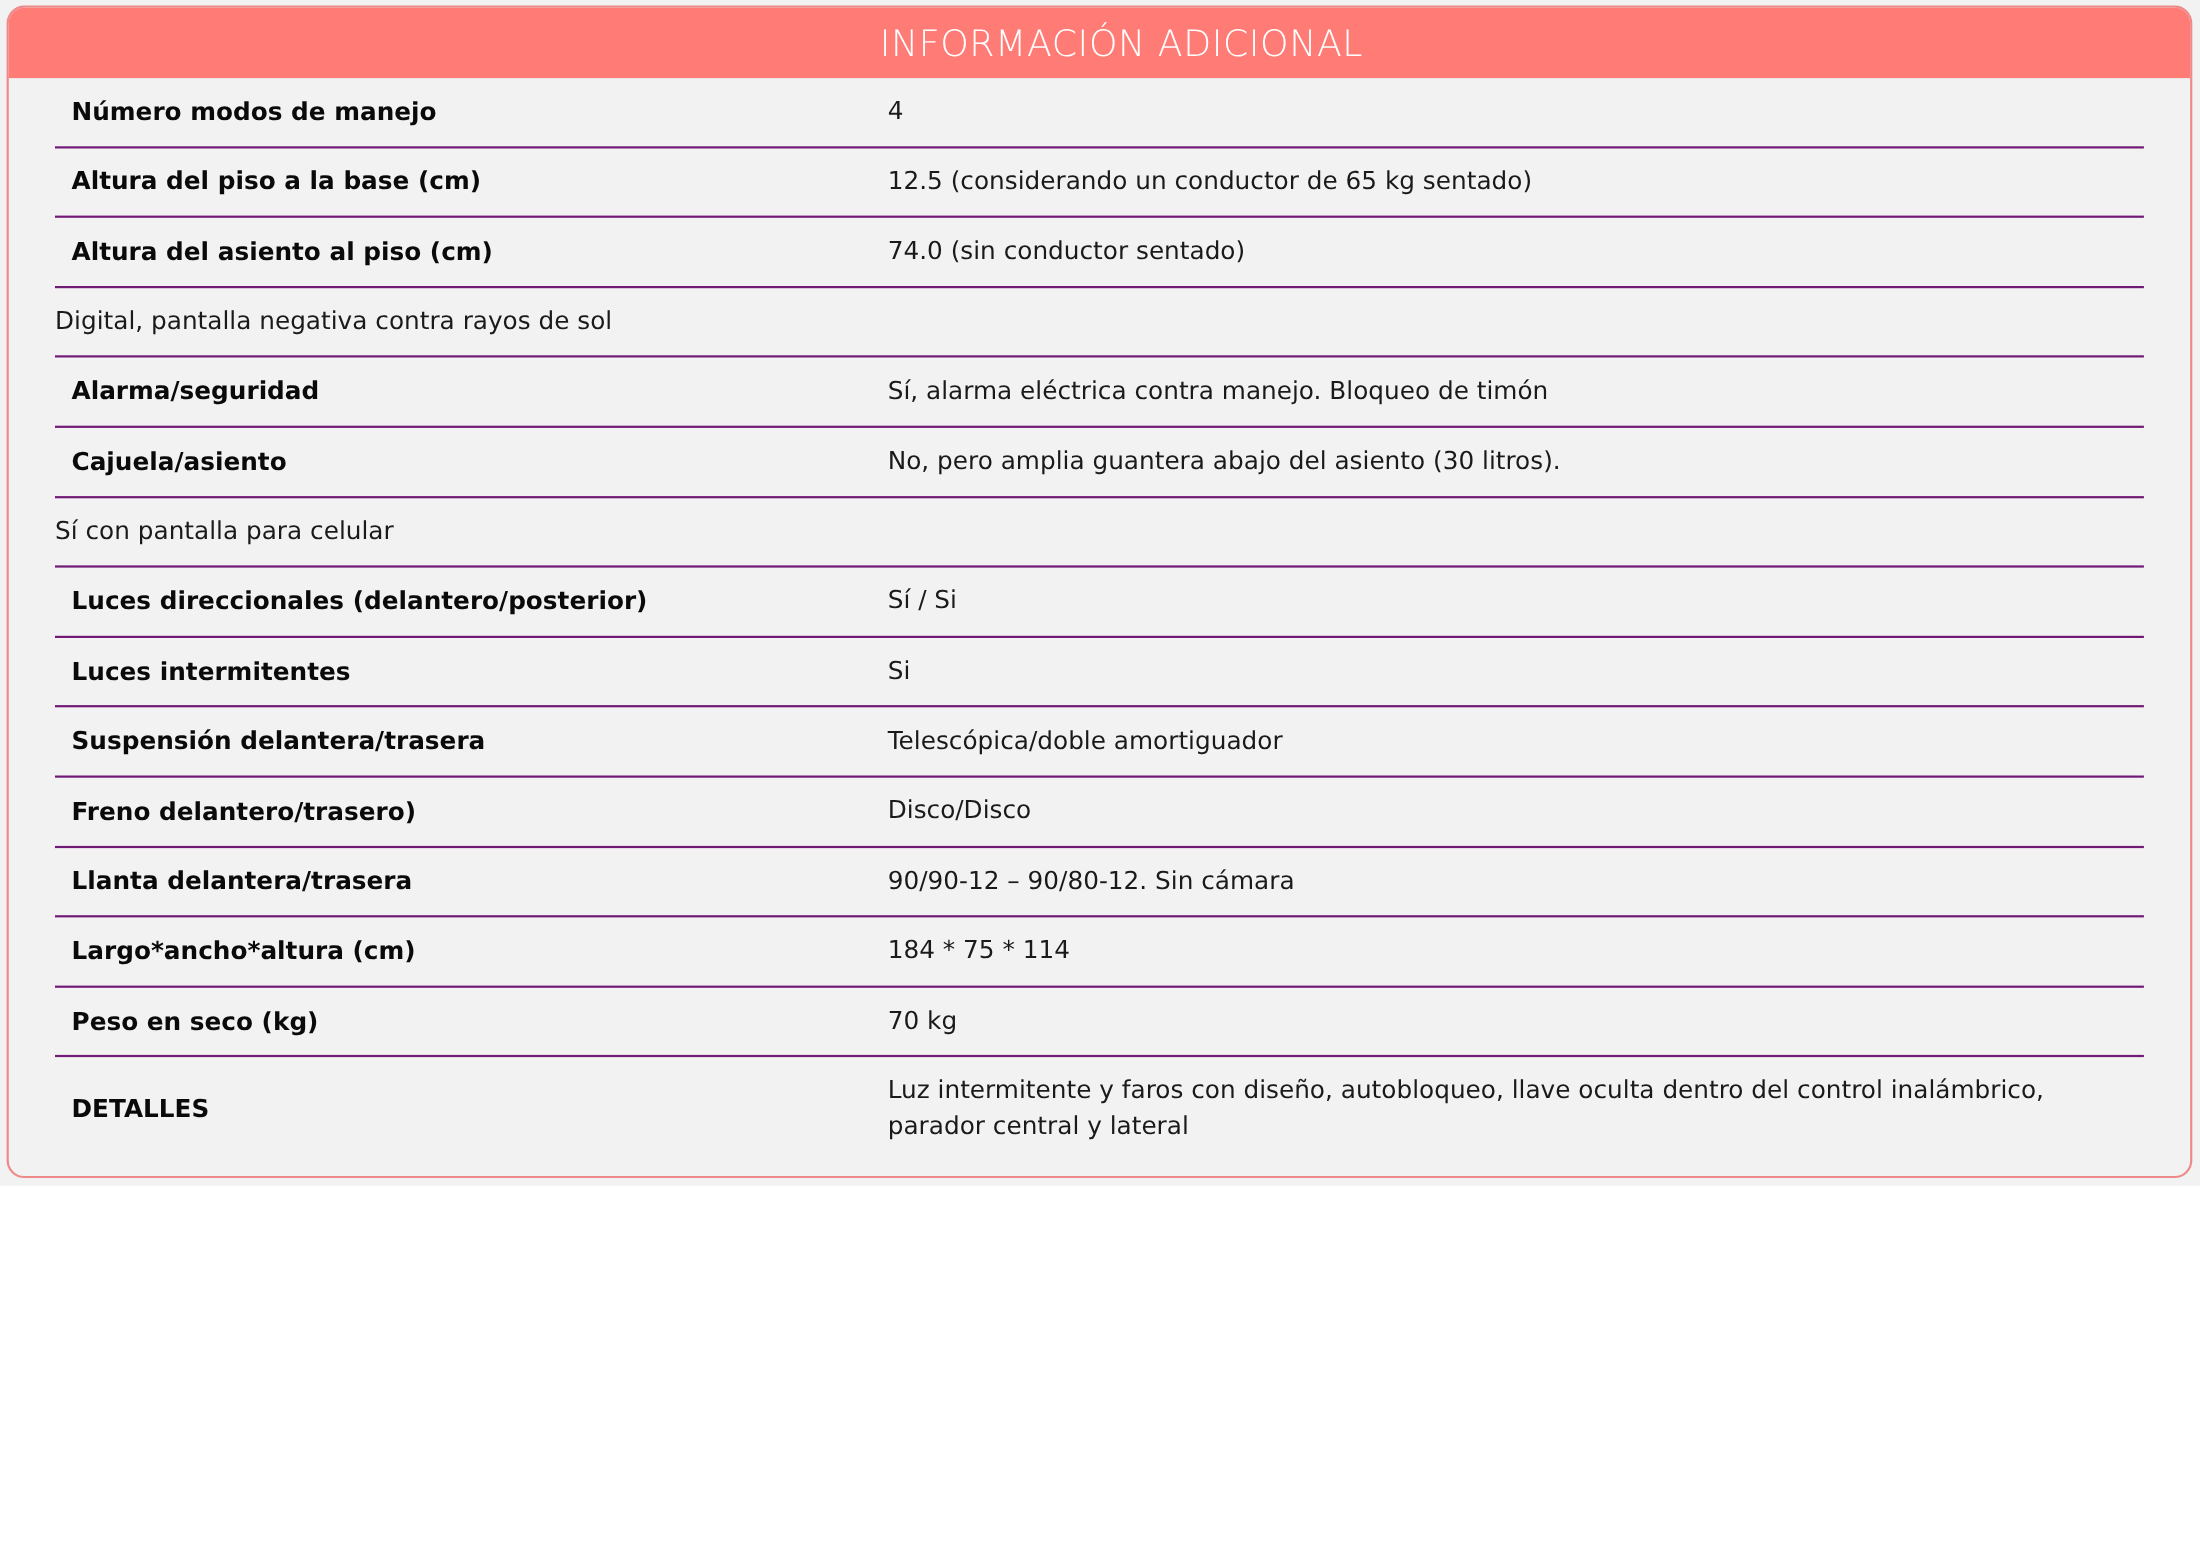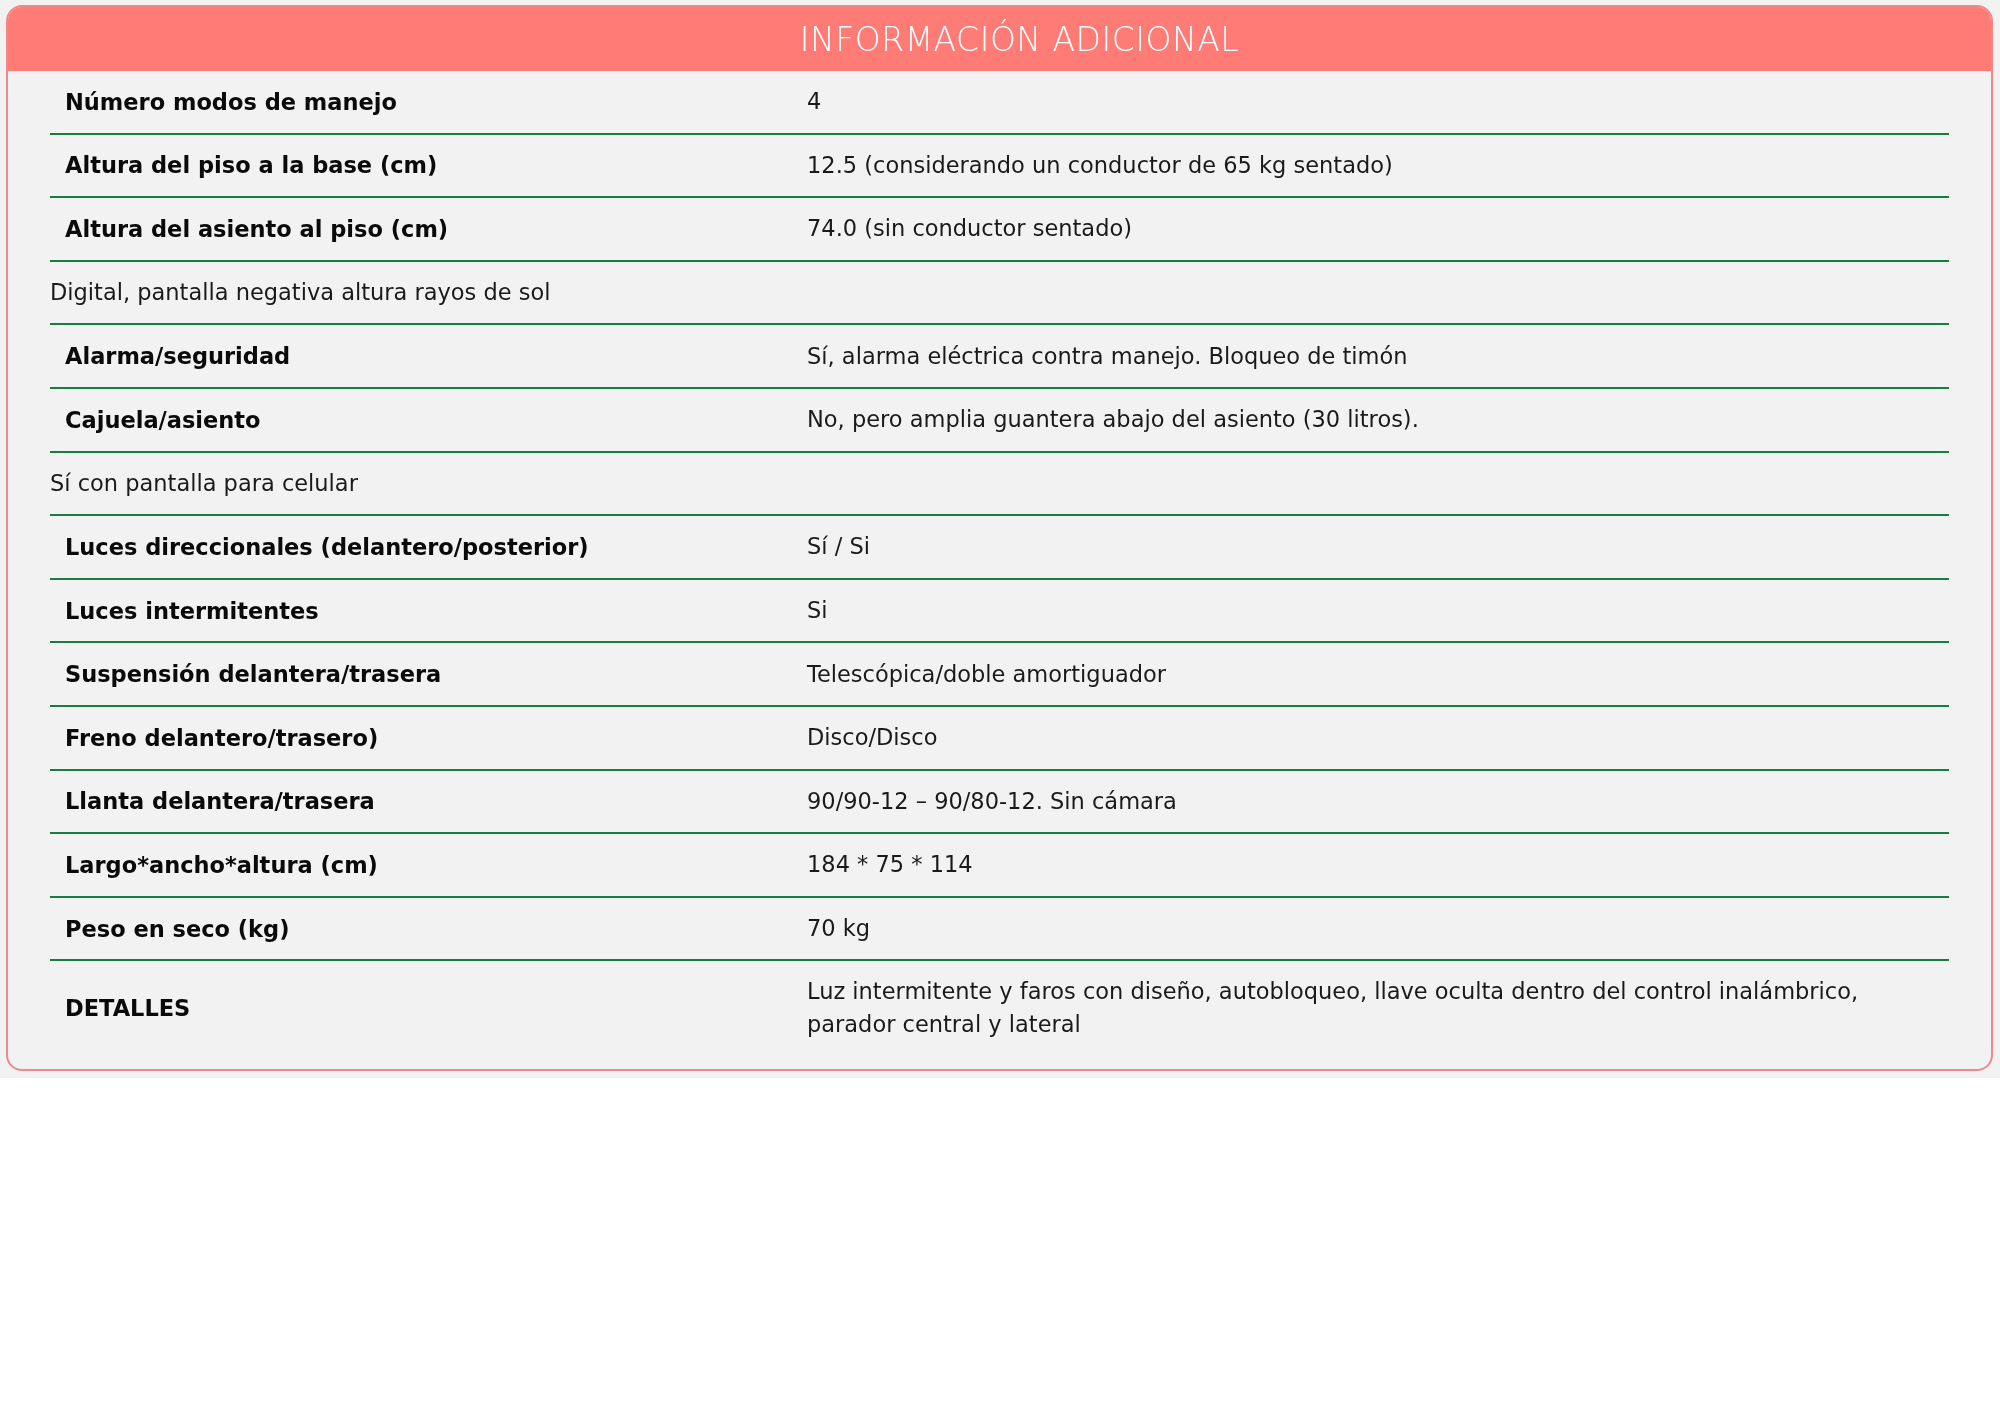--- a/index.html
+++ b/index.html
@@ -45,21 +45,21 @@
       letter-spacing: 0.5px;
     }
     .rows {
       position: relative;
       padding: 0 42px 0 42px;
     }
     .row {
       display: flex;
       align-items: center;
       height: 63.6px;
-      border-bottom: 2px solid #15803d;
+      border-bottom: 2px solid #701a75;
       box-sizing: border-box;
     }
     .row.last {
       border-bottom: none;
       height: 94px;
     }
     .label {
       width: 757px;
       padding-left: 15px;
       box-sizing: border-box;
@@ -93,21 +93,21 @@
     </div>
     <div class="row">
       <span class="label">Altura del piso a la base (cm)</span>
       <span class="value">12.5 (considerando un conductor de 65 kg sentado)</span>
     </div>
     <div class="row">
       <span class="label">Altura del asiento al piso (cm)</span>
       <span class="value">74.0 (sin conductor sentado)</span>
     </div>
     <div class="row">
-      <span class="value">Digital, pantalla negativa altura rayos de sol</span>
+      <span class="value">Digital, pantalla negativa contra rayos de sol</span>
     </div>
     <div class="row">
       <span class="label">Alarma/seguridad</span>
       <span class="value">Sí, alarma eléctrica contra manejo. Bloqueo de timón</span>
     </div>
     <div class="row">
       <span class="label">Cajuela/asiento</span>
       <span class="value">No, pero amplia guantera abajo del asiento (30 litros).</span>
     </div>
     <div class="row">

